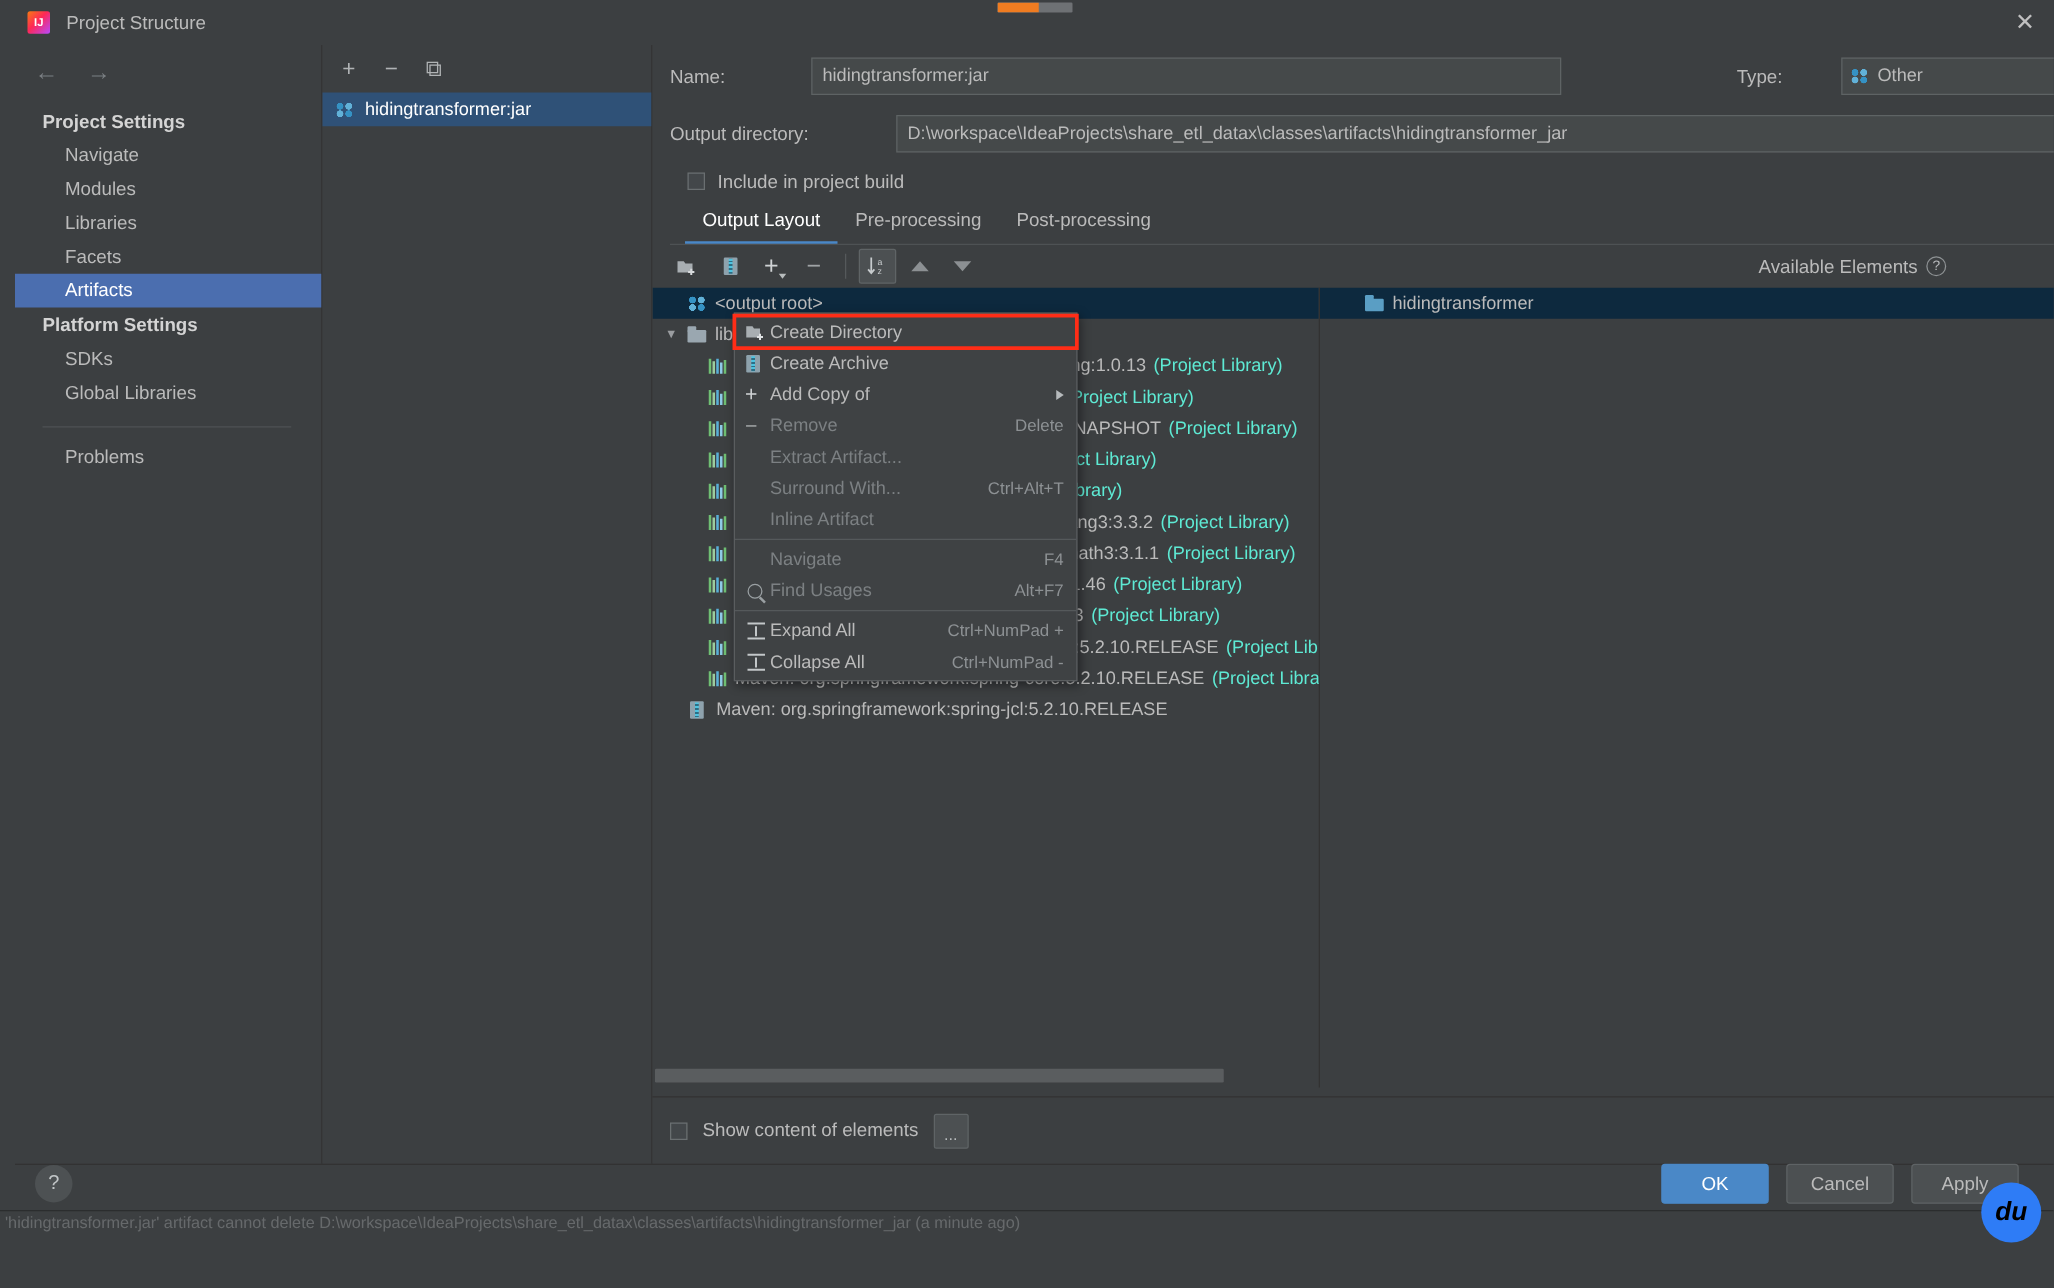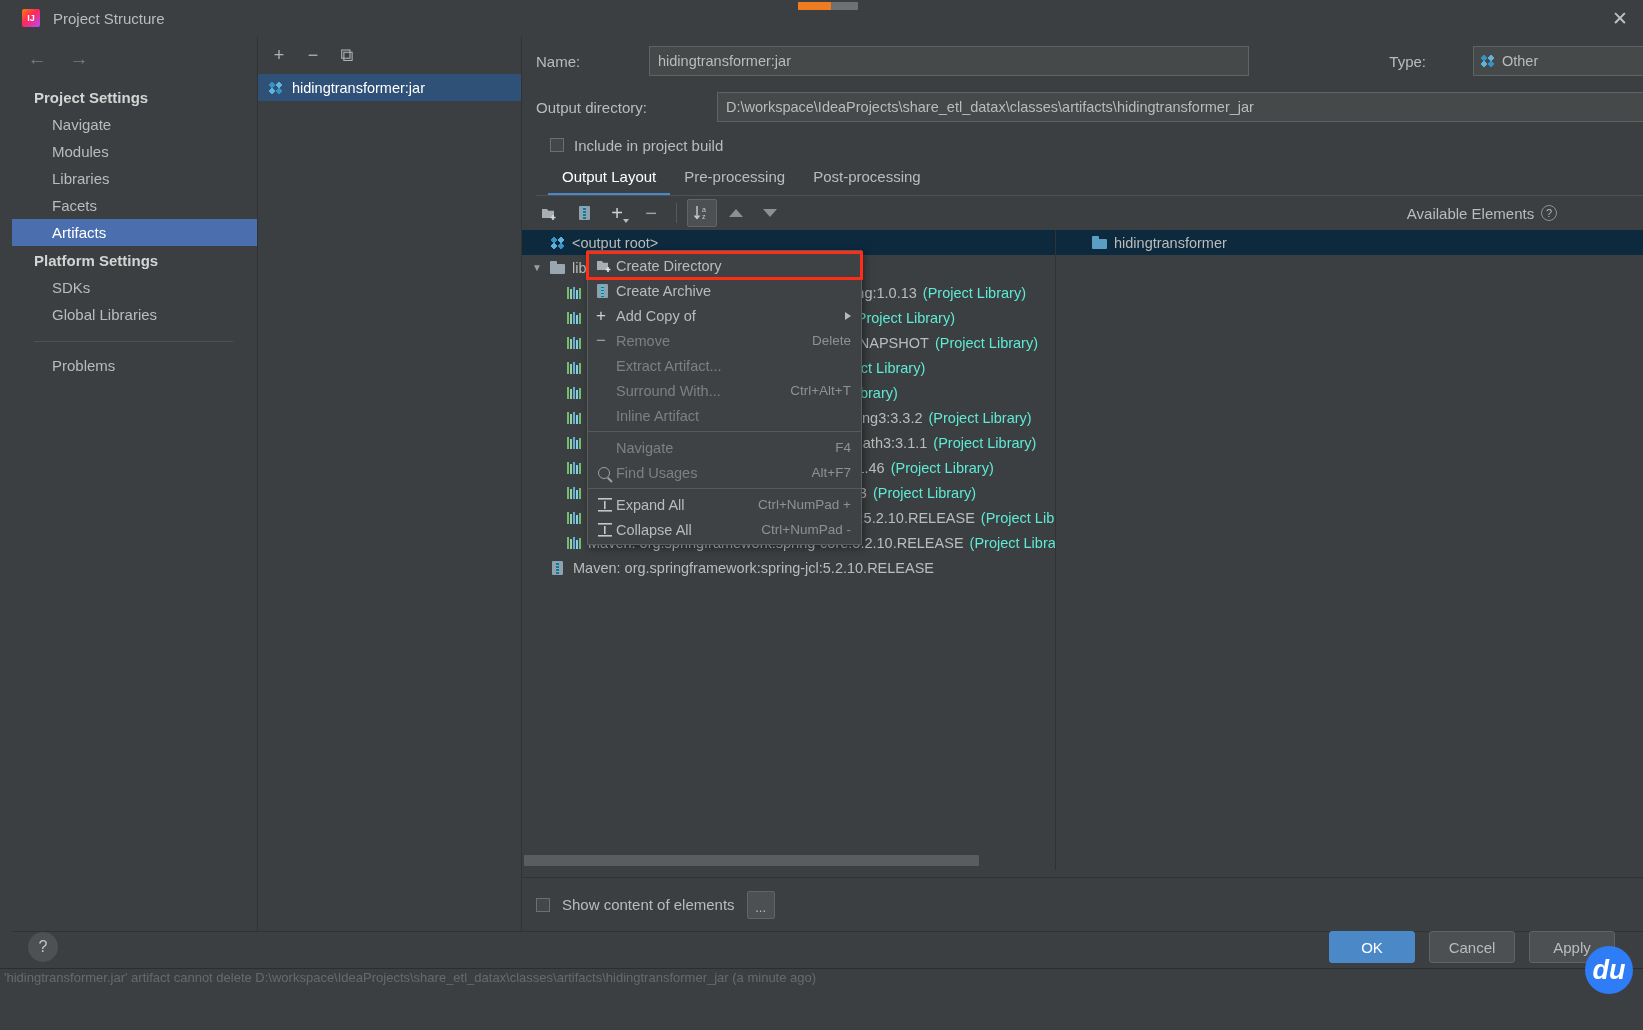--- a/index.html
+++ b/index.html
@@ -310,23 +310,23 @@
     background: #3c3f41; overflow: hidden;
   }
   .status-text {
     position: absolute; left: 4px; top: 2px; font-size: 13px; color: #8a8d8f;
     white-space: nowrap; opacity: .55;
   }
   .status-divider { position:absolute; left:0; top:0; width:1643px; height:1px; background:#2b2d2e;}
 
   .baidu {
     position: absolute; right: 10px; bottom: 36px; width: 48px; height: 48px;
-    border-radius: 50%; background: #2e7cf6; color: #ffffff;
+    border-radius: 50%; background: #2e7cf6; color: #000000;
     display: flex; align-items: center; justify-content: center;
-    font-size: 27px; font-style: italic; font-weight: bold; z-index: 60;
+    font-size: 21px; font-style: italic; font-weight: bold; z-index: 60;
     font-family: "Liberation Sans", sans-serif;
   }
 </style>
 </head>
 <body>
 
 <div class="ide-sliver"></div>
 
 <div class="dialog">
 

